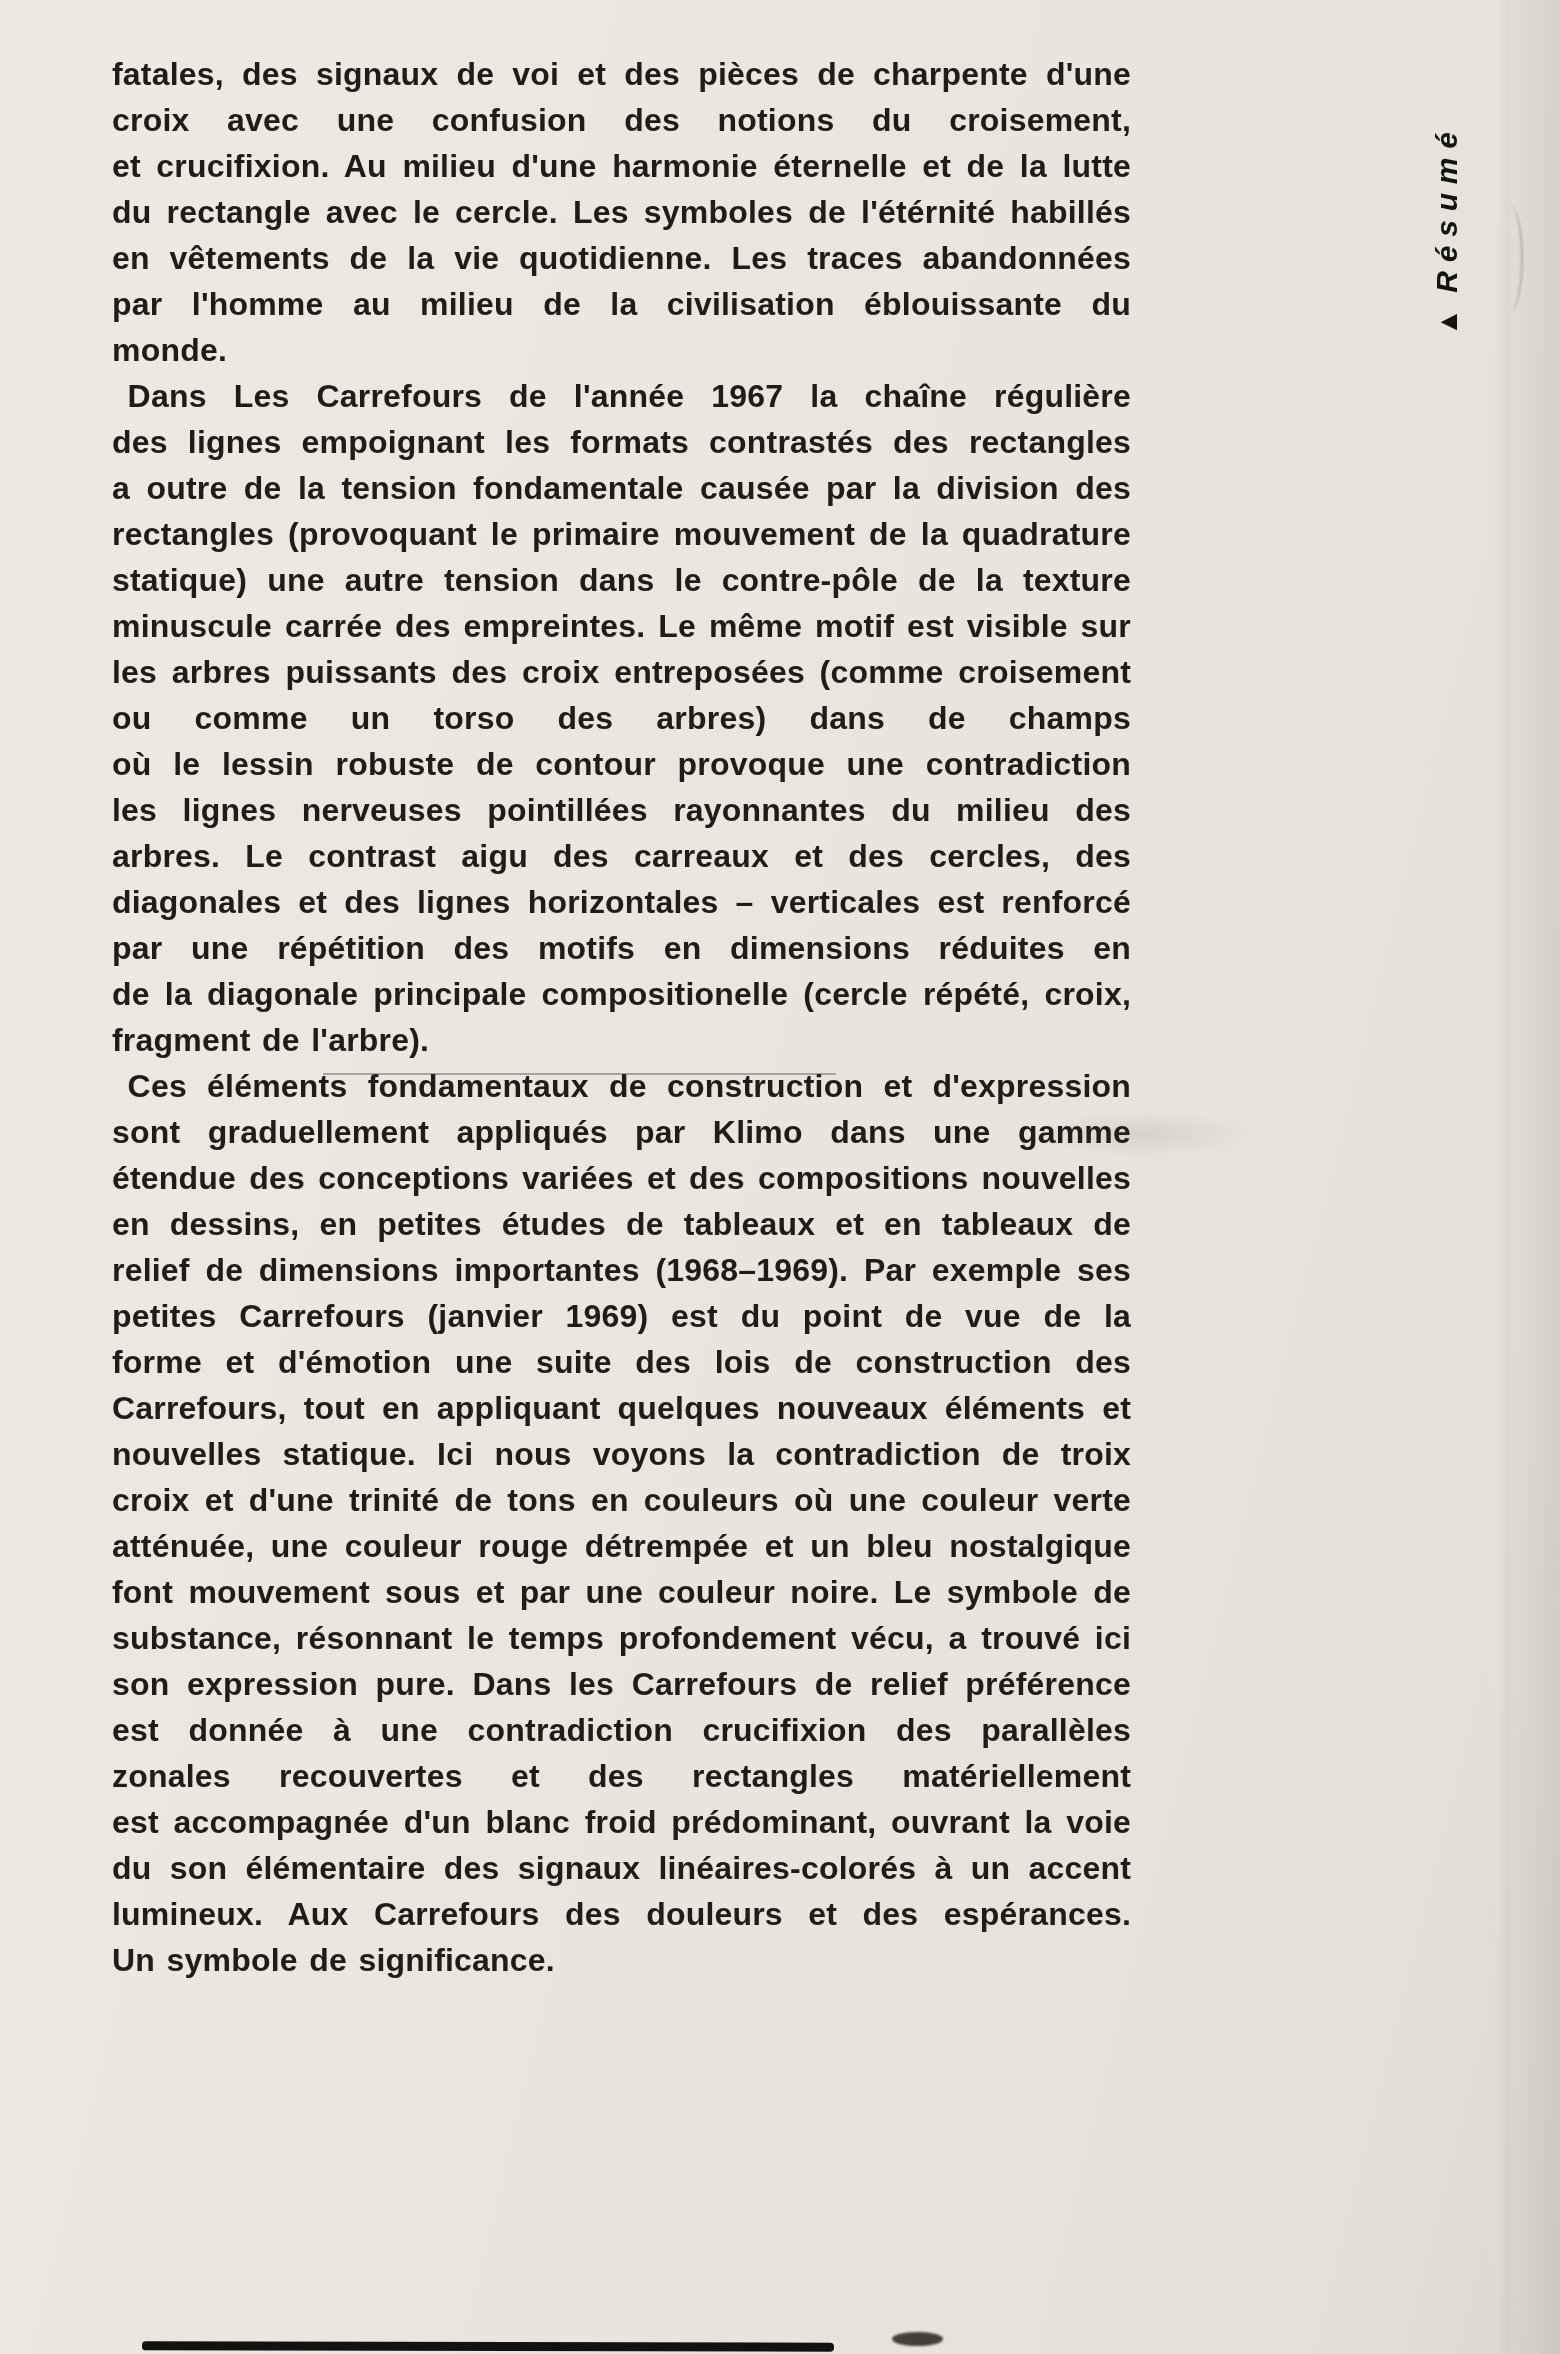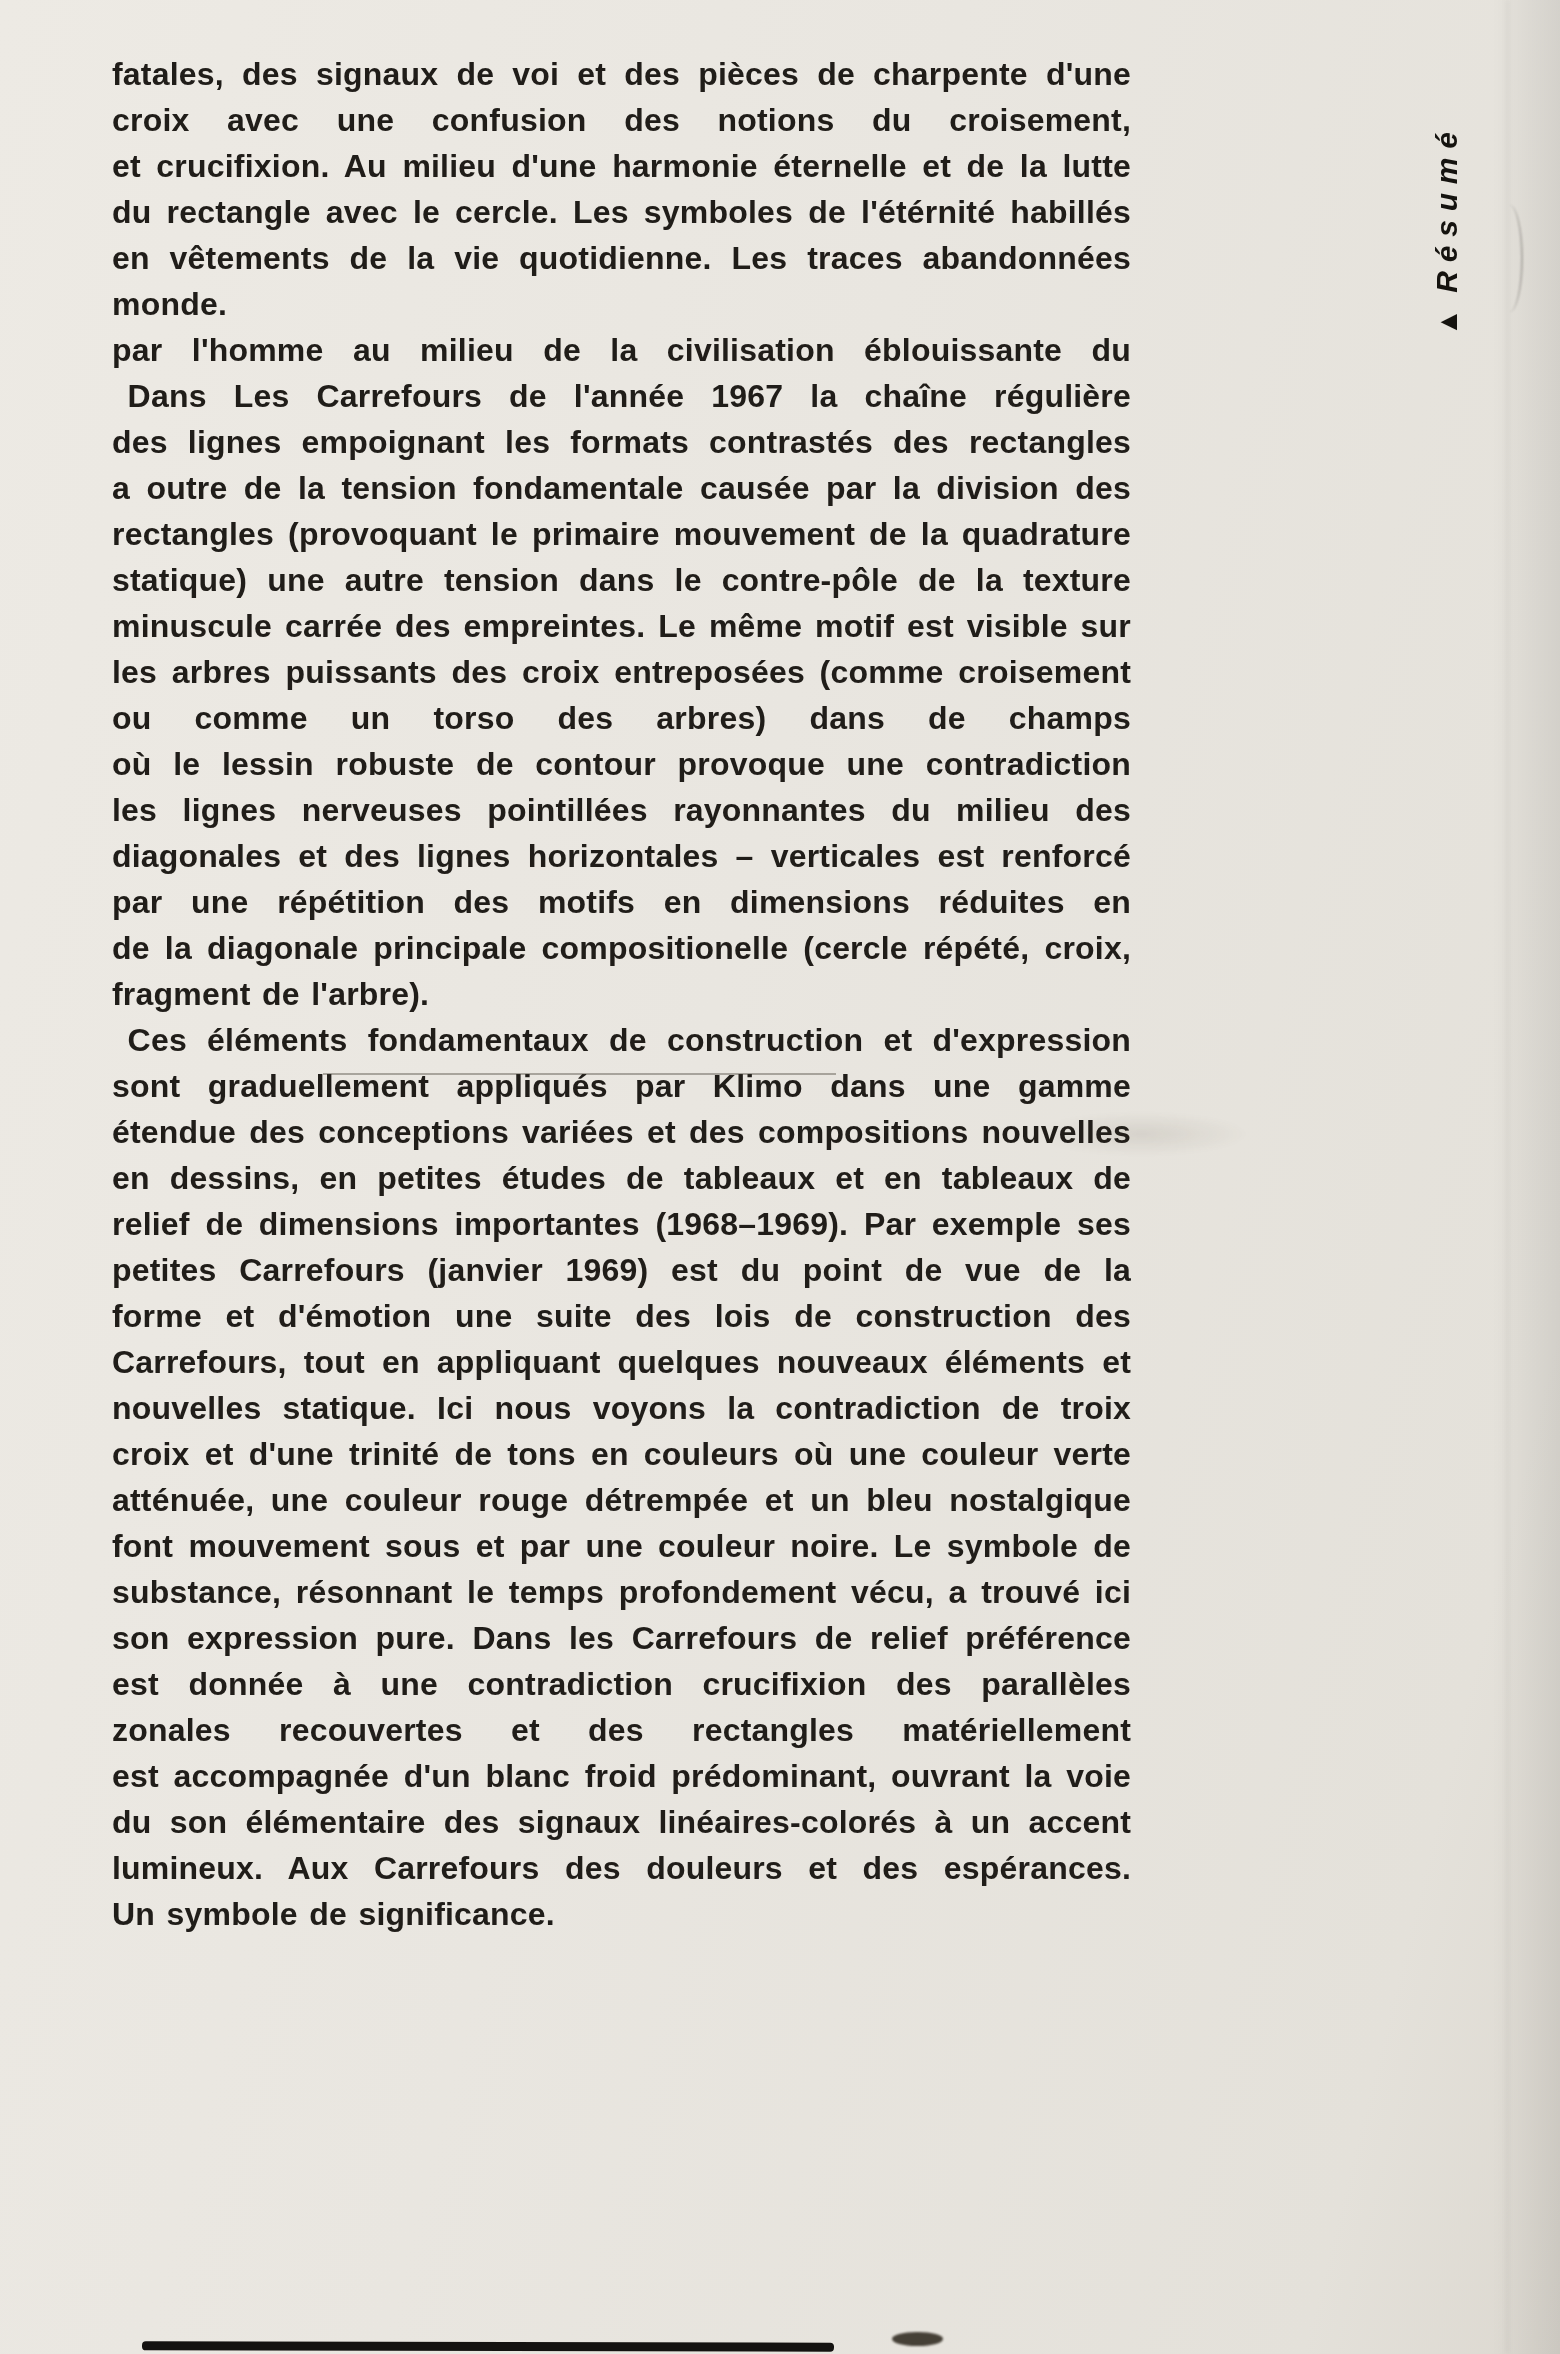--- a/index.html
+++ b/index.html
@@ -86,32 +86,33 @@
 <body>
 
 <div class="page">
 
   <div class="body-text">
       <div class="line just">fatales, des signaux de voi et des pièces de charpente d'une</div>
       <div class="line just">croix avec une confusion des notions du croisement, hybridation</div>
       <div class="line just">et crucifixion. Au milieu d'une harmonie éternelle et de la lutte</div>
       <div class="line just">du rectangle avec le cercle. Les symboles de l'étérnité habillés</div>
       <div class="line just">en vêtements de la vie quotidienne. Les traces abandonnées</div>
+      <div class="line just">par l'homme au milieu de la civilisation éblouissante du</div>
       <div class="line">monde.</div>
-      <div class="line just">par l'homme au milieu de la civilisation éblouissante du</div>
       <div class="line just ind">Dans Les Carrefours de l'année 1967 la chaîne régulière massive</div>
       <div class="line just">des lignes empoignant les formats contrastés des rectangles</div>
       <div class="line just">a outre de la tension fondamentale causée par la division des</div>
       <div class="line just">rectangles (provoquant le primaire mouvement de la quadrature</div>
       <div class="line just">statique) une autre tension dans le contre-pôle de la texture</div>
       <div class="line just">minuscule carrée des empreintes. Le même motif est visible sur</div>
       <div class="line just">les arbres puissants des croix entreposées (comme croisement</div>
       <div class="line just">ou comme un torso des arbres) dans de champs quadrangulaires</div>
       <div class="line just">où le lessin robuste de contour provoque une contradiction dans</div>
       <div class="line just">les lignes nerveuses pointillées rayonnantes du milieu des</div>
+      <div class="line just">arbres. Le contrast aigu des carreaux et des cercles, des</div>
       <div class="line just">diagonales et des lignes horizontales – verticales est renforcé</div>
       <div class="line just">par une répétition des motifs en dimensions réduites en direction</div>
       <div class="line just">de la diagonale principale compositionelle (cercle répété, croix,</div>
       <div class="line">fragment de l'arbre).</div>
       <div class="line just ind">Ces éléments fondamentaux de construction et d'expression</div>
       <div class="line just">sont graduellement appliqués par Klimo dans une gamme</div>
       <div class="line just">étendue des conceptions variées et des compositions nouvelles</div>
       <div class="line just">en dessins, en petites études de tableaux et en tableaux de</div>
       <div class="line just">relief de dimensions importantes (1968–1969). Par exemple ses</div>
       <div class="line just">petites Carrefours (janvier 1969) est du point de vue de la</div>

